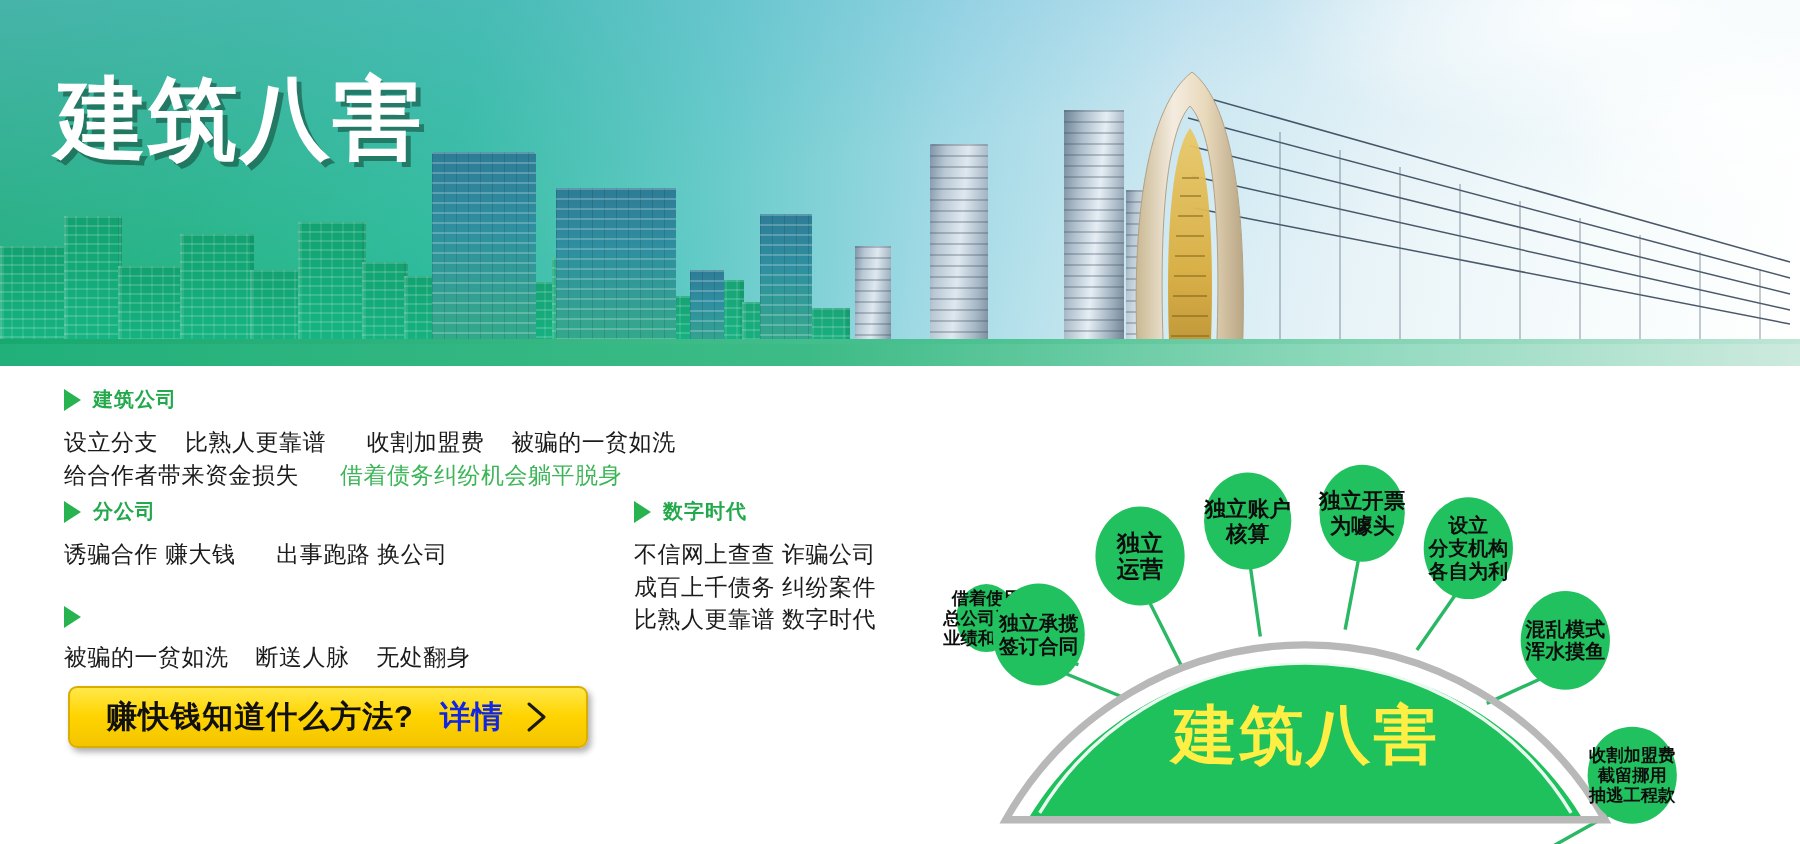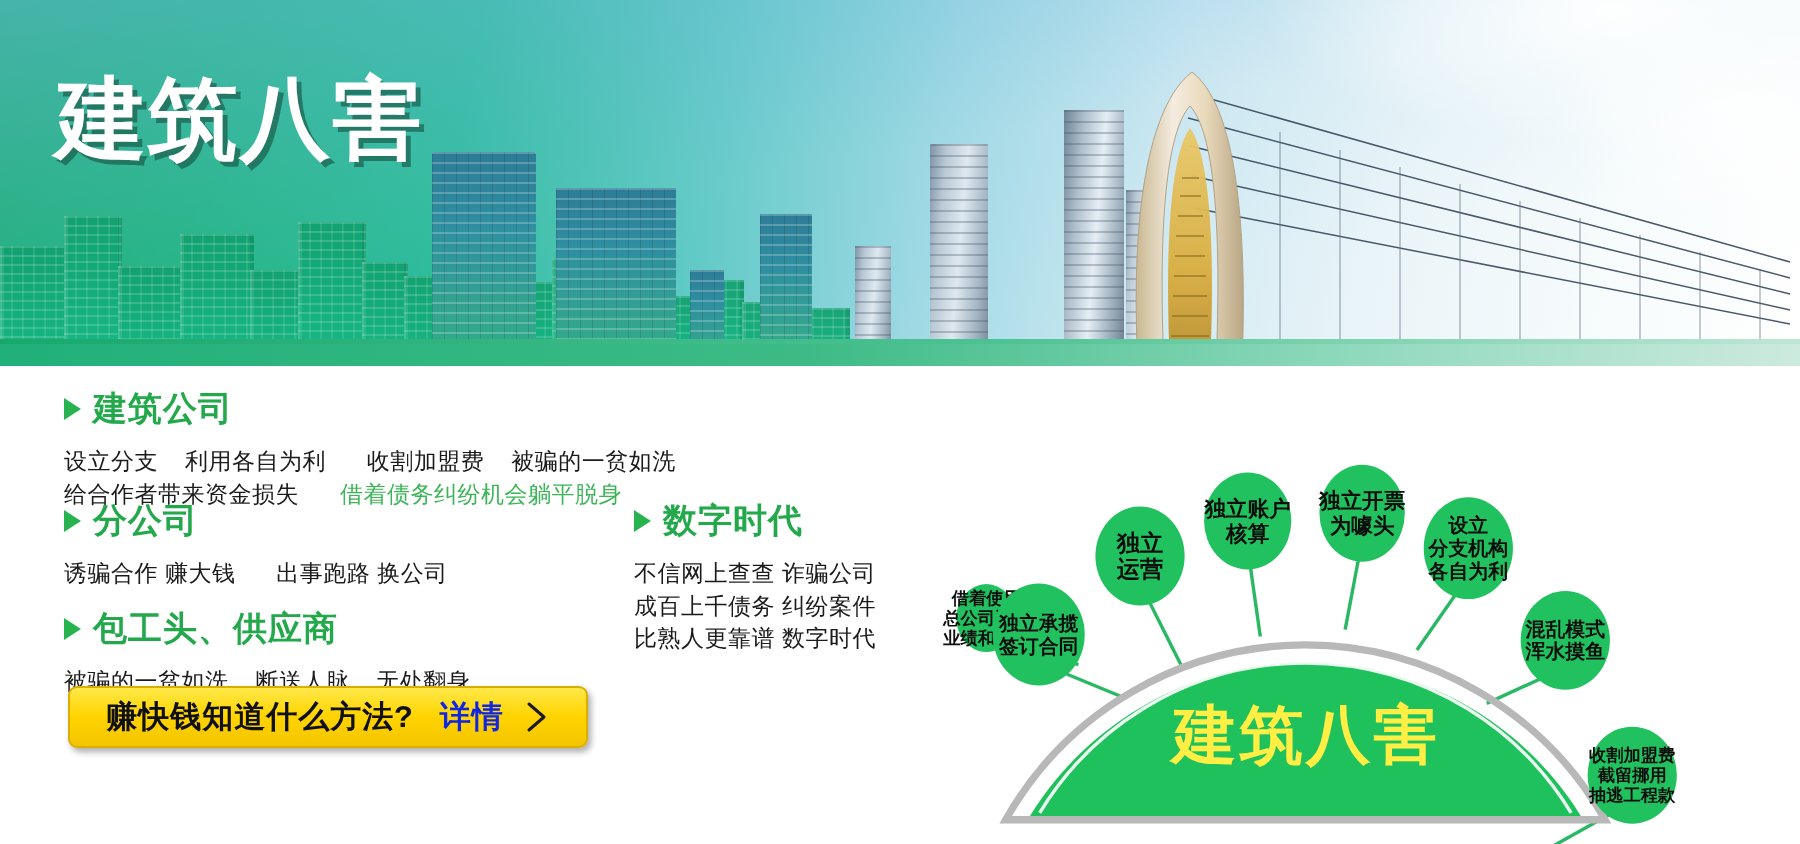--- a/index.html
+++ b/index.html
@@ -87,21 +87,21 @@
   .left-col { position: absolute; left: 0; top: 386px; width: 900px; height: 458px; }
 
   .sec { position: absolute; }
   .sec-head { display: flex; align-items: center; gap: 12px; }
   .tri {
     width: 0; height: 0;
     border-left: 17px solid #28b351;
     border-top: 11px solid transparent;
     border-bottom: 11px solid transparent;
   }
-  .sec-title { color: #23a94c; font-size: 34px; font-weight: 700; letter-spacing: 1px; text-align: center; }
+  .sec-title { color: #23a94c; font-size: 20px; font-weight: 700; letter-spacing: 1px; text-align: center; }
   .sec-body { margin-top: 13px; color: #1b1b1b; font-size: 23px; line-height: 1.42; letter-spacing: .5px; }
   .sec-body .hl { color: #3cb557; }
   .sec-body .row { white-space: nowrap; }
   .gap { display: inline-block; width: 20px; }
   .gap-lg { display: inline-block; width: 34px; }
 
   #sec-company { left: 64px; top: 0px; }
   #sec-branch  { left: 64px; top: 112px; }
   #sec-contractor { left: 64px; top: 220px; }
   #sec-digital { left: 588px; top: 112px; margin-left: 46px; }
@@ -244,21 +244,21 @@
   <div class="left-col">
 
     <div class="sec" id="sec-company">
       <div class="sec-head">
         <span class="tri"></span>
         <span class="sec-title">建筑公司</span>
       </div>
       <div class="sec-body">
         <div class="row">
           <span>设立分支</span><span class="gap"></span>
-          <span>利用各自为利</span><span class="gap-lg"></span>
+          <span>比熟人更靠谱</span><span class="gap-lg"></span>
           <span>收割加盟费</span><span class="gap"></span>
           <span>被骗的一贫如洗</span>
         </div>
         <div class="row">
           <span>给合作者带来资金损失</span><span class="gap-lg"></span>
           <span class="hl">借着债务纠纷机会躺平脱身</span>
         </div>
       </div>
     </div>
 
@@ -271,21 +271,20 @@
         <div class="row">
           <span>诱骗合作 赚大钱</span><span class="gap-lg"></span>
           <span>出事跑路 换公司</span>
         </div>
       </div>
     </div>
 
     <div class="sec" id="sec-contractor">
       <div class="sec-head">
         <span class="tri"></span>
-        <span class="sec-title">包工头、供应商</span>
       </div>
       <div class="sec-body">
         <div class="row">
           <span>被骗的一贫如洗</span><span class="gap"></span>
           <span>断送人脉</span><span class="gap"></span>
           <span>无处翻身</span>
         </div>
       </div>
     </div>
 

